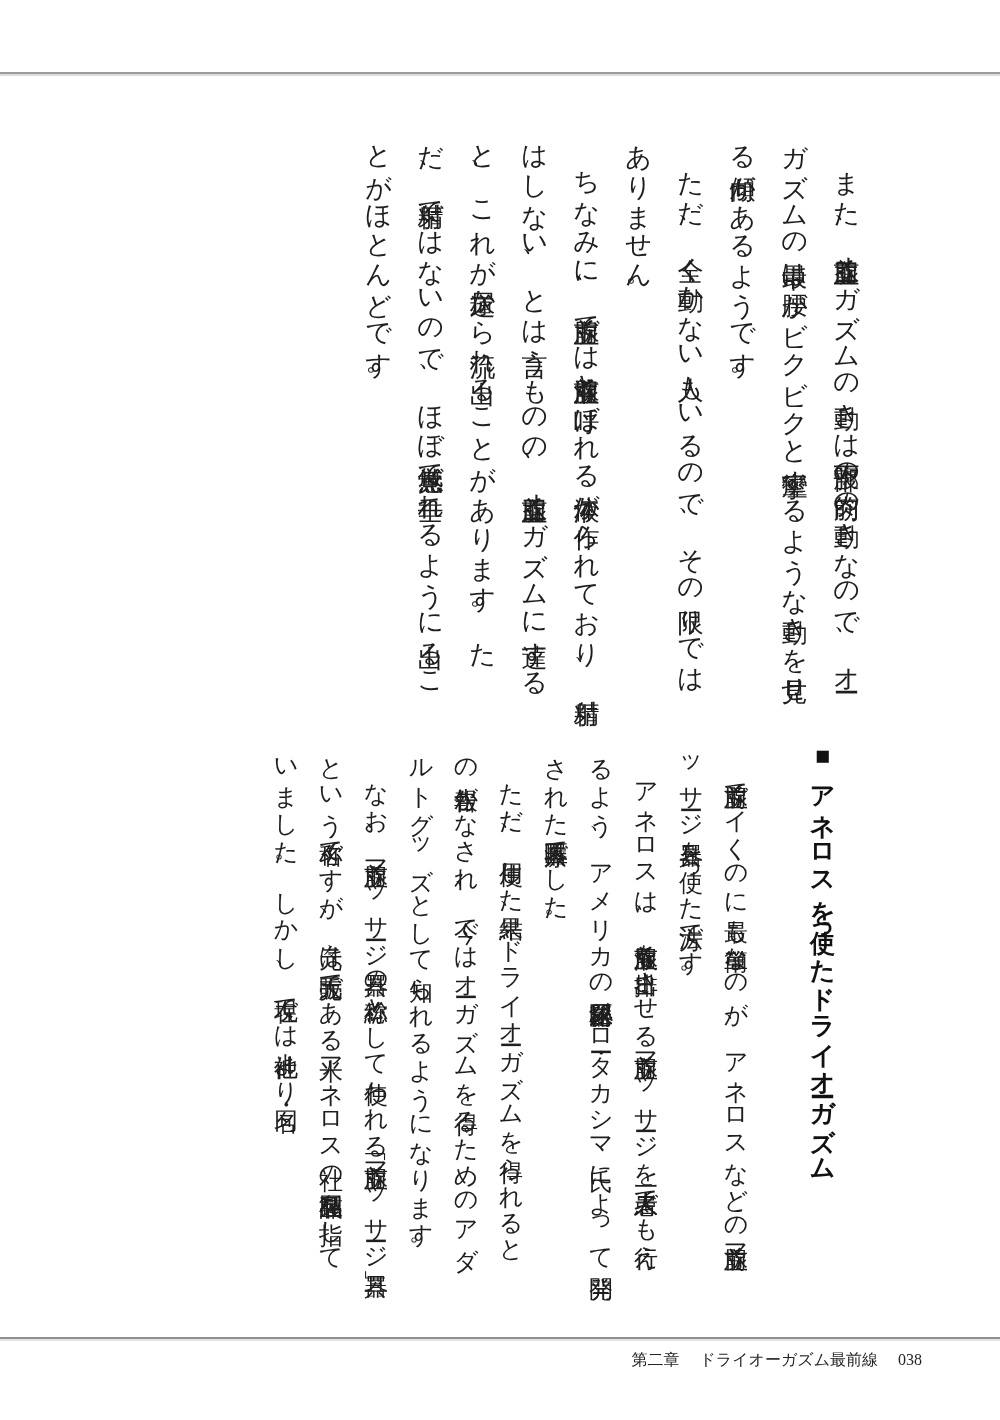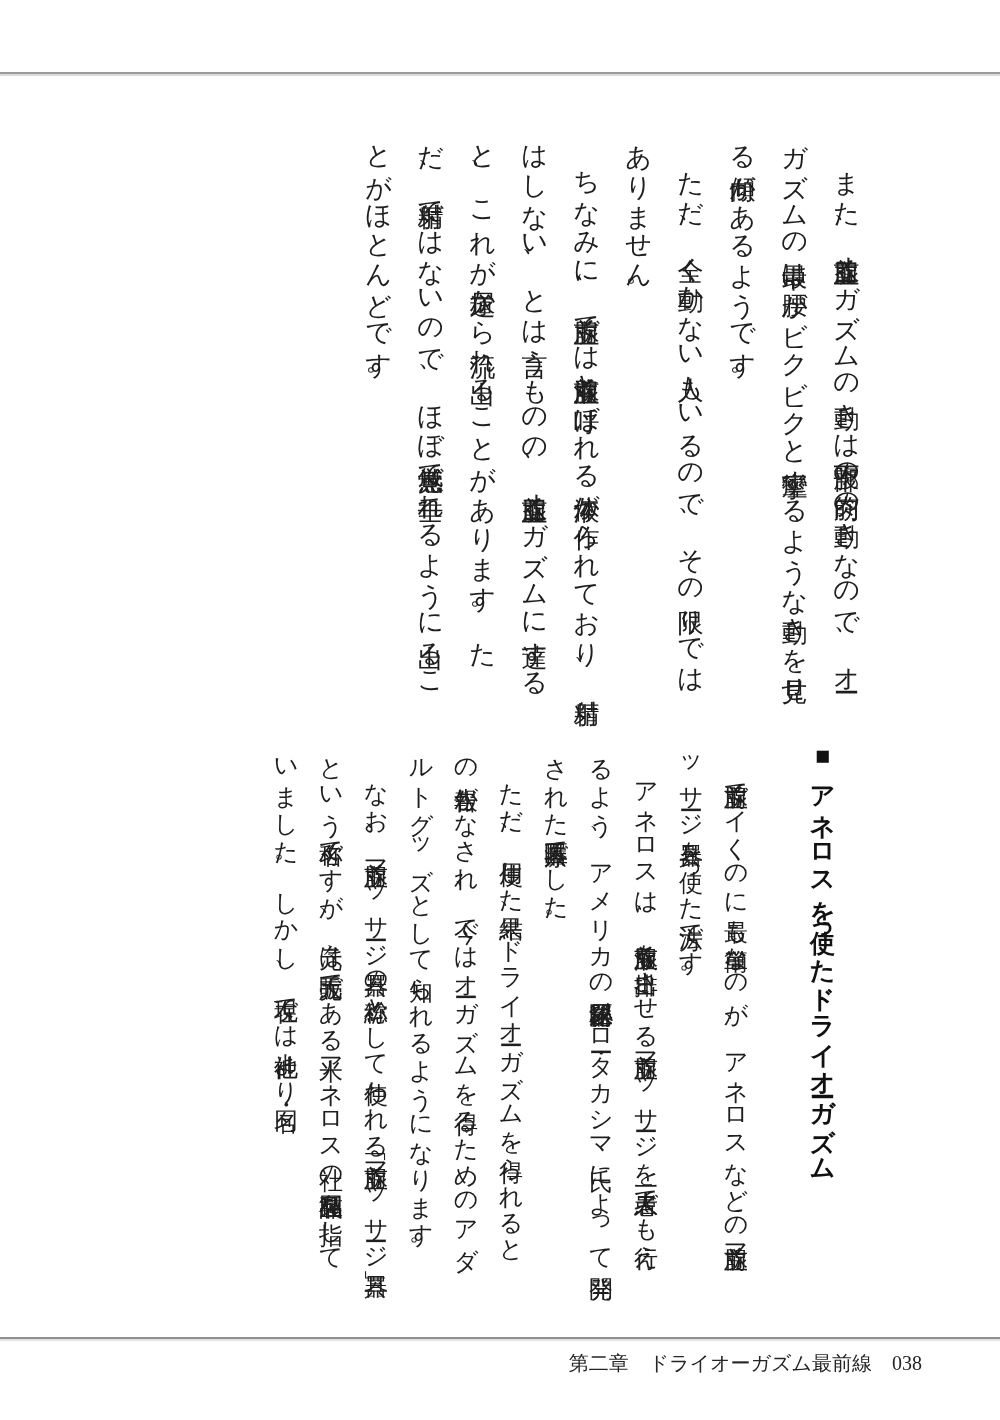--- a/index.html
+++ b/index.html
@@ -62,21 +62,21 @@
     line-height: 1.8;
     color: #111111;
   }
   .section-heading .marker {
     font-weight: bold;
   }
   .page-footer {
     position: absolute;
     top: 1350px;
     right: 78px;
-    font-size: 20px;
+    font-size: 16px;
     color: #242424;
     white-space: nowrap;
   }
   .page-footer .fsp {
     margin-left: 20px;
   }
 </style>
 </head>
 <body>
 

